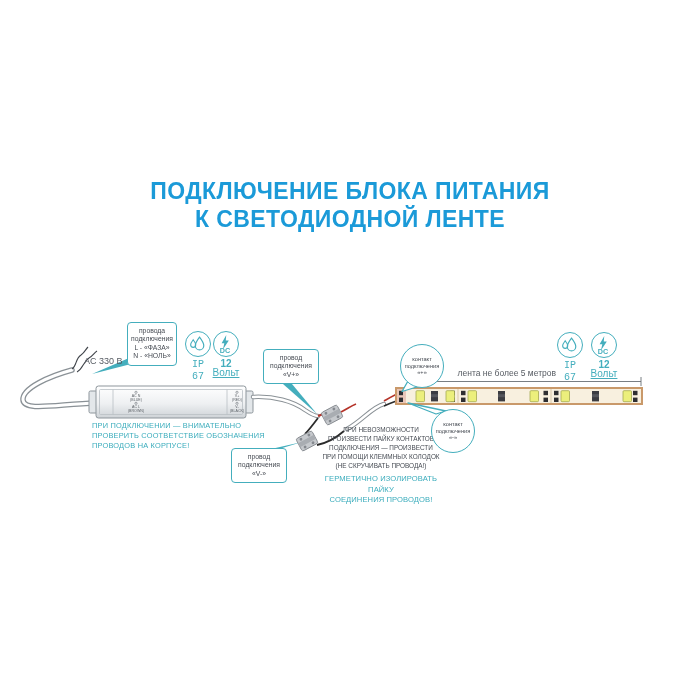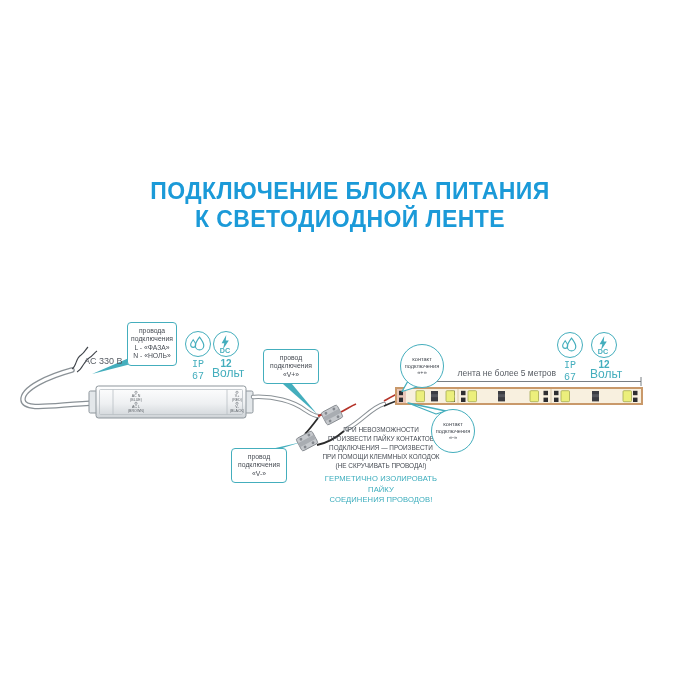--- a/index.html
+++ b/index.html
@@ -12,21 +12,21 @@
   .callout-box{position:absolute;background:#fff;border:1.4px solid #44aebd;border-radius:4px;
                text-align:center;color:#464b53;font-size:6.8px;line-height:8.4px;}
   .box-wires{left:127px;top:322px;width:46px;padding:4px 1px;}
   .box-vplus{left:263px;top:349px;width:48px;padding:4px 3px;}
   .box-vminus{left:231px;top:448px;width:48px;padding:4px 3px;}
   .badge{position:absolute;width:28px;text-align:center;color:#44aebd;}
   .badge .ring{width:26px;height:26px;border:1.6px solid #44aebd;border-radius:50%;
                margin:0 auto;display:flex;align-items:center;justify-content:flex-start;box-sizing:border-box;}
   .badge .lbl{font-size:10px;line-height:12px;margin-top:2px;font-family:Liberation Mono, monospace;}
   .badge .lbl2{font-size:10px;line-height:10px;margin-top:2px;font-weight:bold;}
-  .badge .lbl3{font-size:12px;line-height:8px;}
+  .badge .lbl3{font-size:10px;line-height:8px;text-decoration:underline;}
   .ip-left{left:184px;top:331px;}  .dc-left{left:212px;top:331px;}
   .ip-right{left:556px;top:332px;} .dc-right{left:590px;top:332px;}
   .warning{position:absolute;left:92px;top:421px;color:#3aacbc;font-size:7.4px;line-height:10px;letter-spacing:.2px;}
   .note{position:absolute;left:316px;top:425px;width:130px;text-align:center;color:#464b53;
         font-size:6.4px;line-height:9px;}
   .note .seal{margin-top:4px;color:#3aacbc;font-size:7.6px;line-height:10.5px;letter-spacing:.1px;}
   .strip-label{position:absolute;left:428px;top:368px;width:128px;text-align:right;
                font-size:8.5px;color:#565b62;}
   .circle-callout{position:absolute;width:44px;height:44px;border-radius:50%;box-sizing:border-box;
                   border:1.4px solid #44aebd;background:#fff;display:flex;flex-direction:column;
@@ -190,20 +190,25 @@
     <div class="ring">
       <svg width="22" height="22" viewBox="0 0 26 26">
         <path d="M14.5 2.5 L9 12 h3.2 L10.5 19.5 L17.5 9 h-3.6 Z" fill="#44aebd"></path>
         <text x="13" y="24" font-size="8.5" font-weight="bold" text-anchor="middle" fill="#44aebd" font-family="Liberation Sans, sans-serif">DC</text>
       </svg>
     </div>
     <div class="lbl2">12</div>
     <div class="lbl3">Вольт</div>
   </div>
 
+  <div class="warning">
+    <div>ПРИ ПОДКЛЮЧЕНИИ — ВНИМАТЕЛЬНО</div>
+    <div>ПРОВЕРИТЬ СООТВЕТСТВИЕ ОБОЗНАЧЕНИЯ</div>
+    <div>ПРОВОДОВ НА КОРПУСЕ!</div>
+  </div>
 
   <div class="callout-box box-vplus">
     <div>провод</div>
     <div>подключения</div>
     <div>«V+»</div>
   </div>
 
   <div class="callout-box box-vminus">
     <div>провод</div>
     <div>подключения</div>

